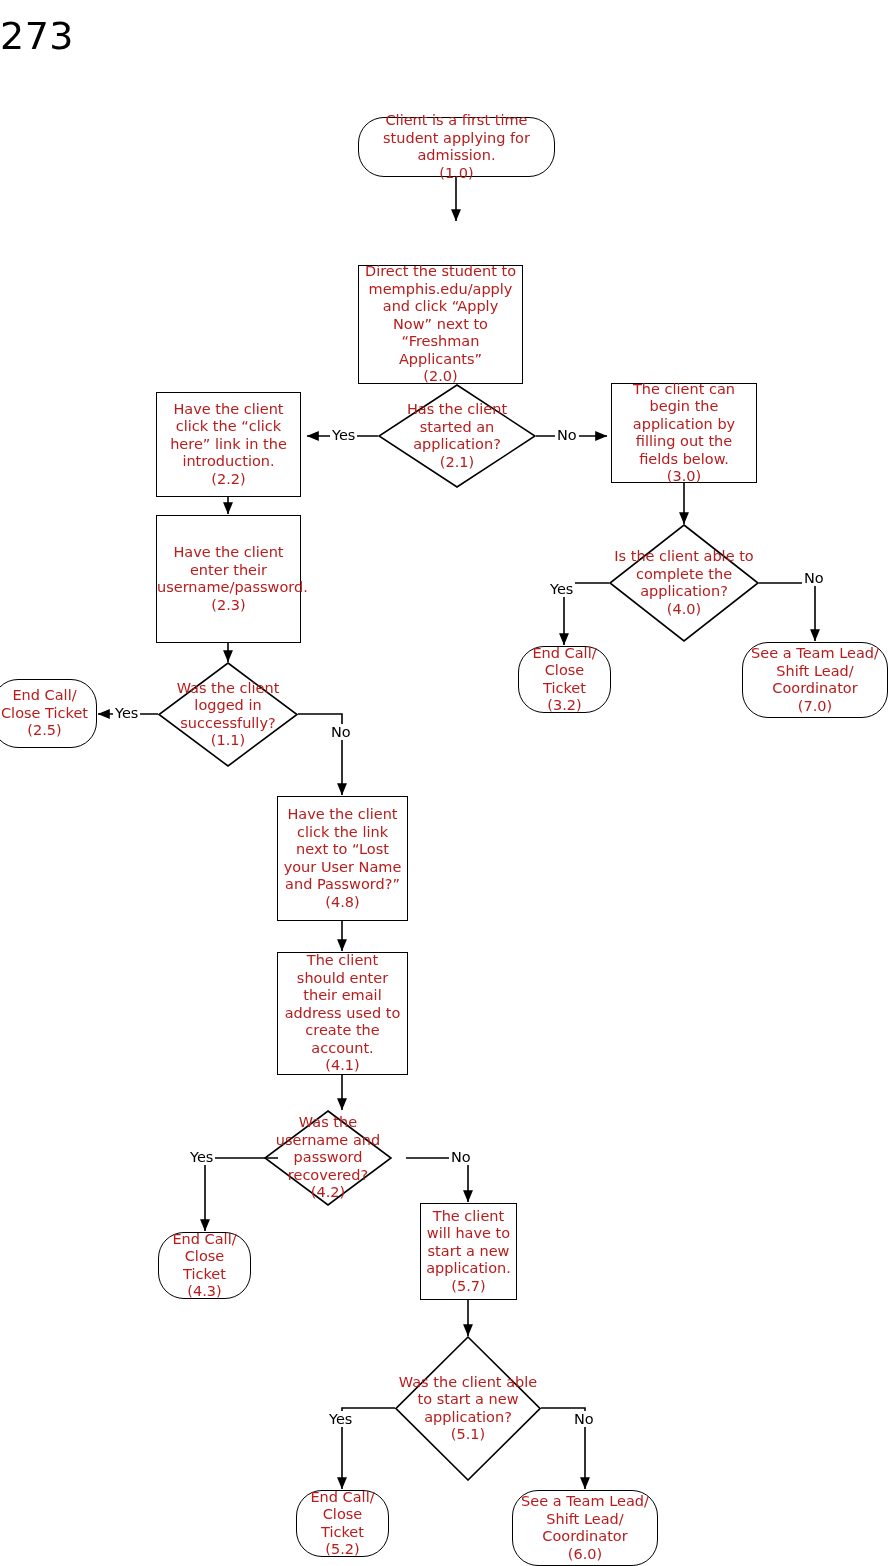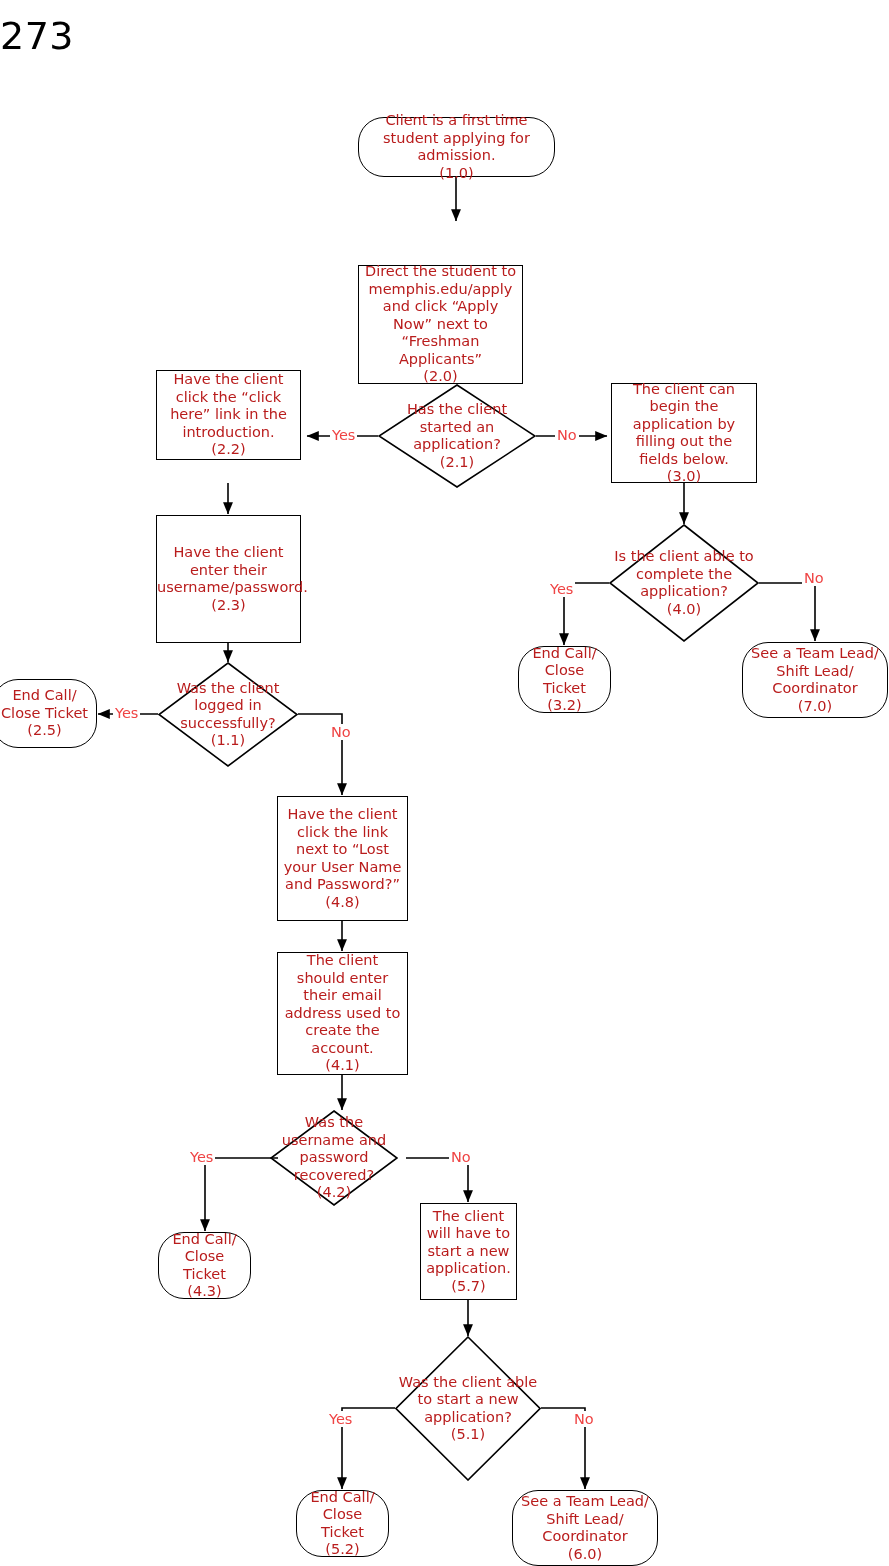--- a/index.html
+++ b/index.html
@@ -75,21 +75,21 @@
   .node.decision .txt {
     position: relative;
     z-index: 2;
   }
   .edge-label {
     position: absolute;
     font-size: 14.5px;
     line-height: 16px;
     background: #ffffff;
     padding: 0 2px;
-    color: #ef4444;
+    color: #000000;
   }
 </style>
 </head>
 <body>
 
 <div id="page">
 
   <div id="page-title">273</div>
 
   <svg class="edges" viewBox="0 0 889 1566" xmlns="http://www.w3.org/2000/svg">
@@ -164,21 +164,21 @@
   </div>
 
   <div class="node decision" style="left:378px; top:384px; width:158px; height:104px;">
     <svg class="dia" viewBox="0 0 158 104" preserveAspectRatio="none" xmlns="http://www.w3.org/2000/svg">
       <polygon points="79,1 157,52 79,103 1,52" fill="#ffffff" stroke="#000000" stroke-width="1.6" vector-effect="non-scaling-stroke"></polygon>
     </svg>
     <div class="txt">Has the client started an application?
 (2.1)</div>
   </div>
 
-  <div class="node process" style="left:156px; top:370px; width:145px; height:90px;">
+  <div class="node process" style="left:156px; top:392px; width:145px; height:105px;">
     <div class="txt">Have the client click the “click here” link in the introduction.
 (2.2)</div>
   </div>
 
   <div class="node process" style="left:156px; top:515px; width:145px; height:128px;">
     <div class="txt">Have the client enter their username/password.
 (2.3)</div>
   </div>
 
   <div class="node decision" style="left:158px; top:662px; width:140px; height:105px;">
@@ -224,21 +224,21 @@
   <div class="node process" style="left:277px; top:796px; width:131px; height:125px;">
     <div class="txt">Have the client click the link next to “Lost your User Name and Password?”
 (4.8)</div>
   </div>
 
   <div class="node process" style="left:277px; top:952px; width:131px; height:123px;">
     <div class="txt">The client should enter their email address used to create the account.
 (4.1)</div>
   </div>
 
-  <div class="node decision" style="left:270px; top:1110px; width:128px; height:96px;">
+  <div class="node decision" style="left:264px; top:1110px; width:128px; height:96px;">
     <svg class="dia" viewBox="0 0 128 96" preserveAspectRatio="none" xmlns="http://www.w3.org/2000/svg">
       <polygon points="64,1 127,48 64,95 1,48" fill="none" stroke="#000000" stroke-width="1.6" vector-effect="non-scaling-stroke"></polygon>
     </svg>
     <div class="txt">Was the username and password recovered?
 (4.2)</div>
   </div>
 
   <div class="node terminal" style="left:158px; top:1232px; width:93px; height:67px;">
     <div class="txt">End Call/
 Close Ticket

